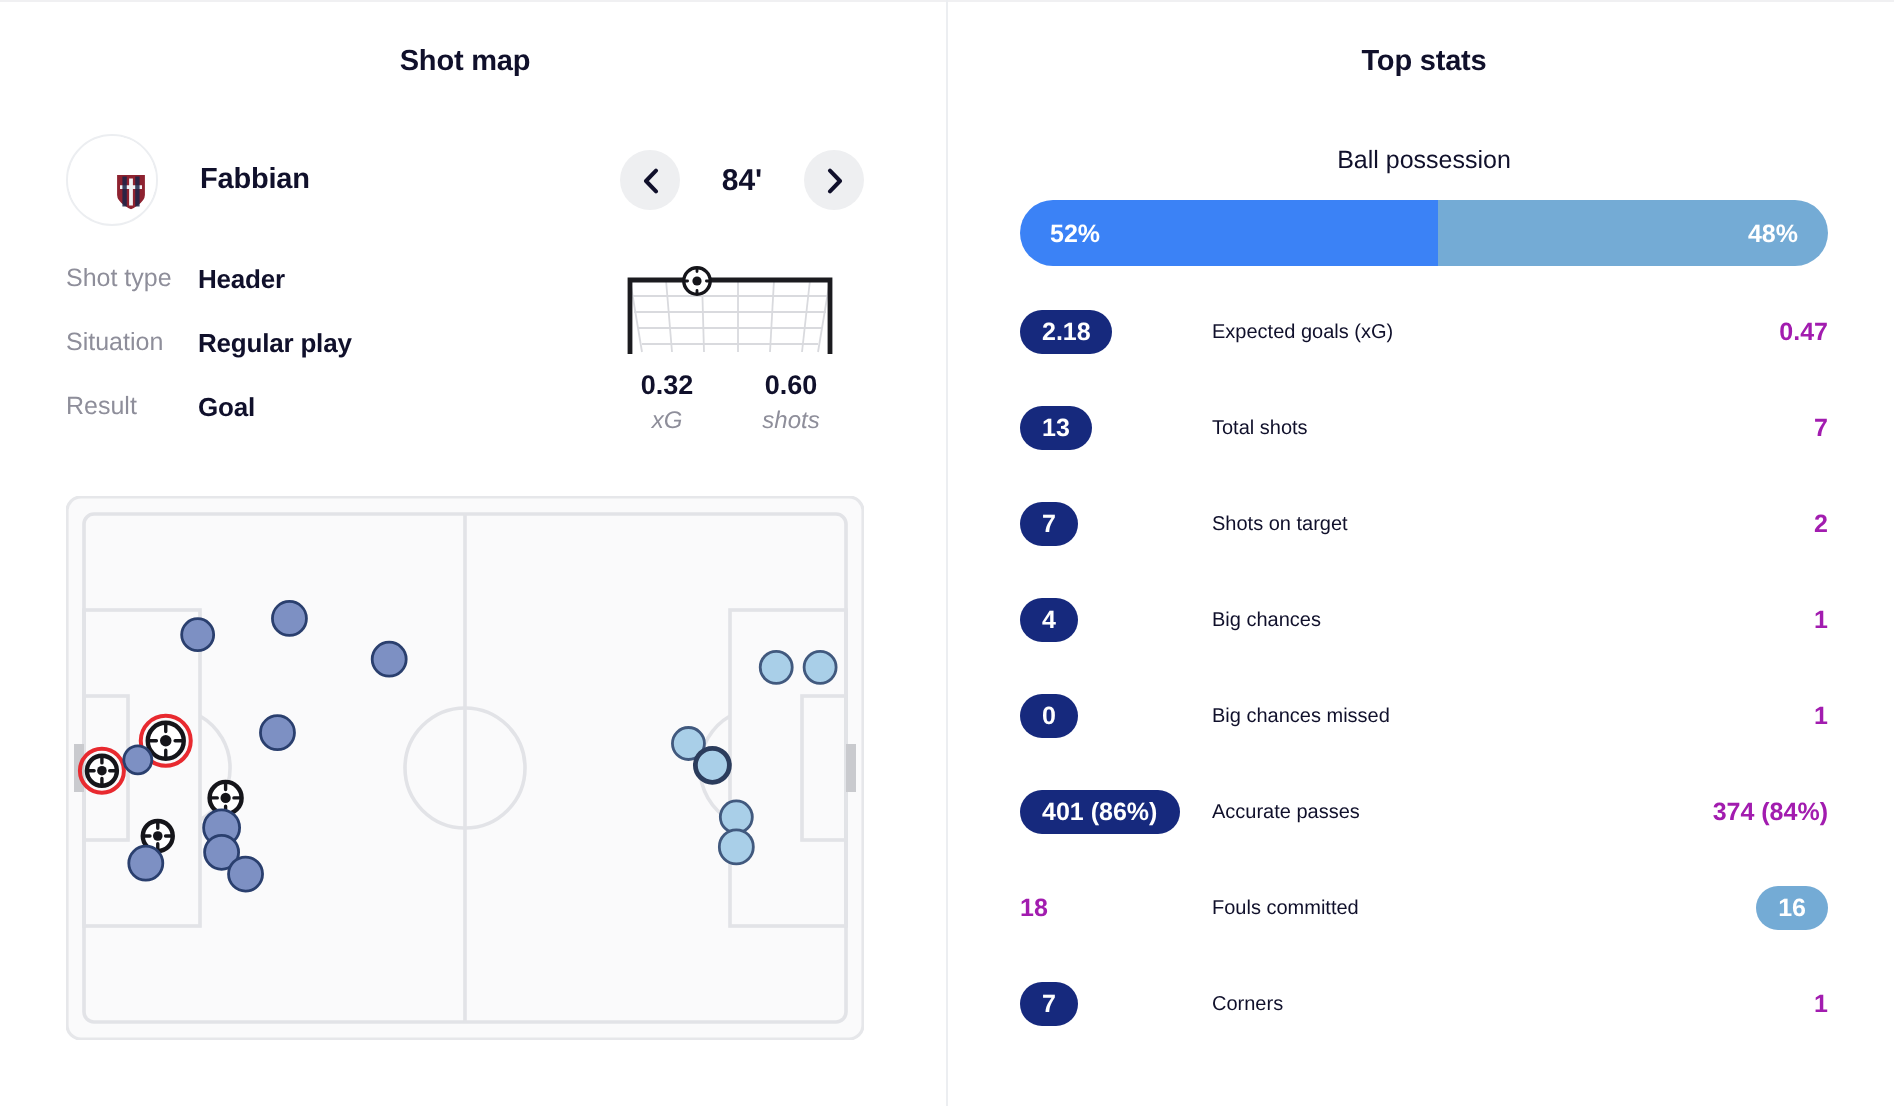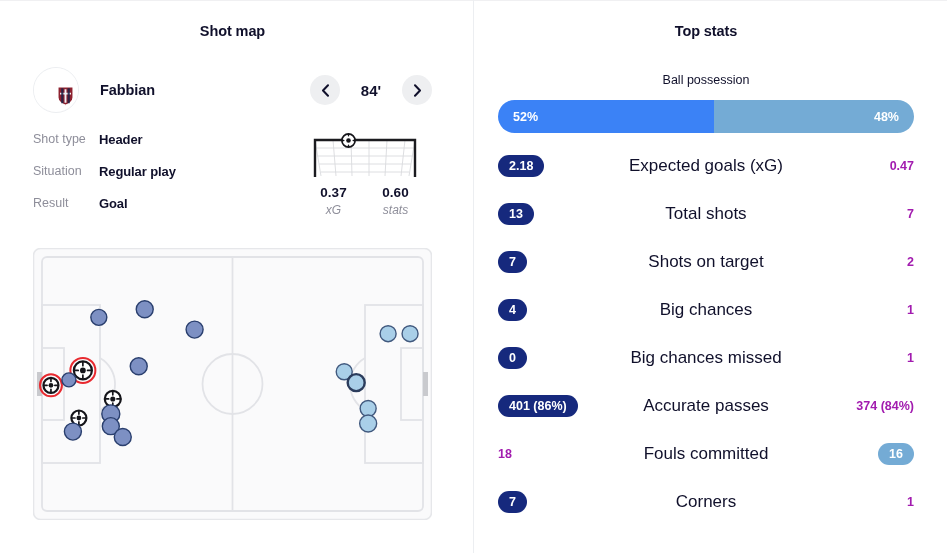--- a/index.html
+++ b/index.html
@@ -14,21 +14,21 @@
 
   
   .top-hairline {
     position: absolute; left: 0; top: 0; width: 947px; height: 1px;
     background: #f0f0f2;
   }
 
   
   .panel { position: relative; height: 553px; }
   .panel-left  { width: 473px; }
-  .panel-right { width: 548px; }
+  .panel-right { width: 548px; margin-left: 12px; }
   .v-divider {
     position: absolute; left: 473px; top: 0; width: 1px; height: 553px;
     background: #eceef1;
   }
 
   .panel-title {
     text-align: center;
     font-size: 14.5px;
     font-weight: 700;
     color: #10102b;
@@ -113,22 +113,22 @@
   .poss-home { justify-content: flex-start; padding-left: 15px; }
   .poss-away { justify-content: flex-end;   padding-right: 15px; }
 
   .stat-row {
     display: flex; align-items: center; height: 48px;
   }
   .stat-side { width: 96px; display: flex; }
   .stat-side.left  { justify-content: flex-start; }
   .stat-side.right { justify-content: flex-end; }
   .stat-name {
-    flex: 1; text-align: center;
-    font-size: 17px; color: #10102b; font-weight: 400;
+    flex: 1; text-align: left;
+    font-size: 10px; color: #10102b; font-weight: 400;
   }
   .stat-val {
     font-size: 12.5px; font-weight: 700; color: #a21caf;
     white-space: nowrap;
   }
   .stat-val.badge {
     color: #ffffff; border-radius: 13px;
     padding: 5px 11px; line-height: 1;
     min-width: 26px; text-align: center;
   }
@@ -230,26 +230,26 @@
           </svg>
           
           <svg width="15" height="15" viewBox="0 0 15 15" style="position:absolute;left:28%;top:-3px;">
             <circle cx="7.5" cy="7.5" r="6.6" fill="#ffffff" stroke="#15151a" stroke-width="1.7"></circle>
             <circle cx="7.5" cy="7.5" r="2.3" fill="#15151a"></circle>
             <path d="M7.5 1.2v1.6M7.5 12.2v1.6M1.2 7.5h1.6M12.2 7.5h1.6" stroke="#15151a" stroke-width="1.4" stroke-linecap="round"></path>
           </svg>
         </div>
         <div class="xg-row">
           <div class="xg-cell">
-            <div class="xg-num">0.37</div>
+            <div class="xg-num">0.32</div>
             <div class="xg-cap">xG</div>
           </div>
           <div class="xg-cell">
             <div class="xg-num">0.60</div>
-            <div class="xg-cap">stats</div>
+            <div class="xg-cap">shots</div>
           </div>
         </div>
       </div>
     </div>
 
     <div class="pitch-wrap">
       <div class="pitch">
         <svg width="399" height="272" viewBox="0 0 399 272">
           <rect x="0.5" y="0.5" width="398" height="271" rx="7" fill="#fafafb" stroke="#e6e7ea" stroke-width="1.6"></rect>
           <g stroke="#e2e3e7" stroke-width="1.8" fill="none">

